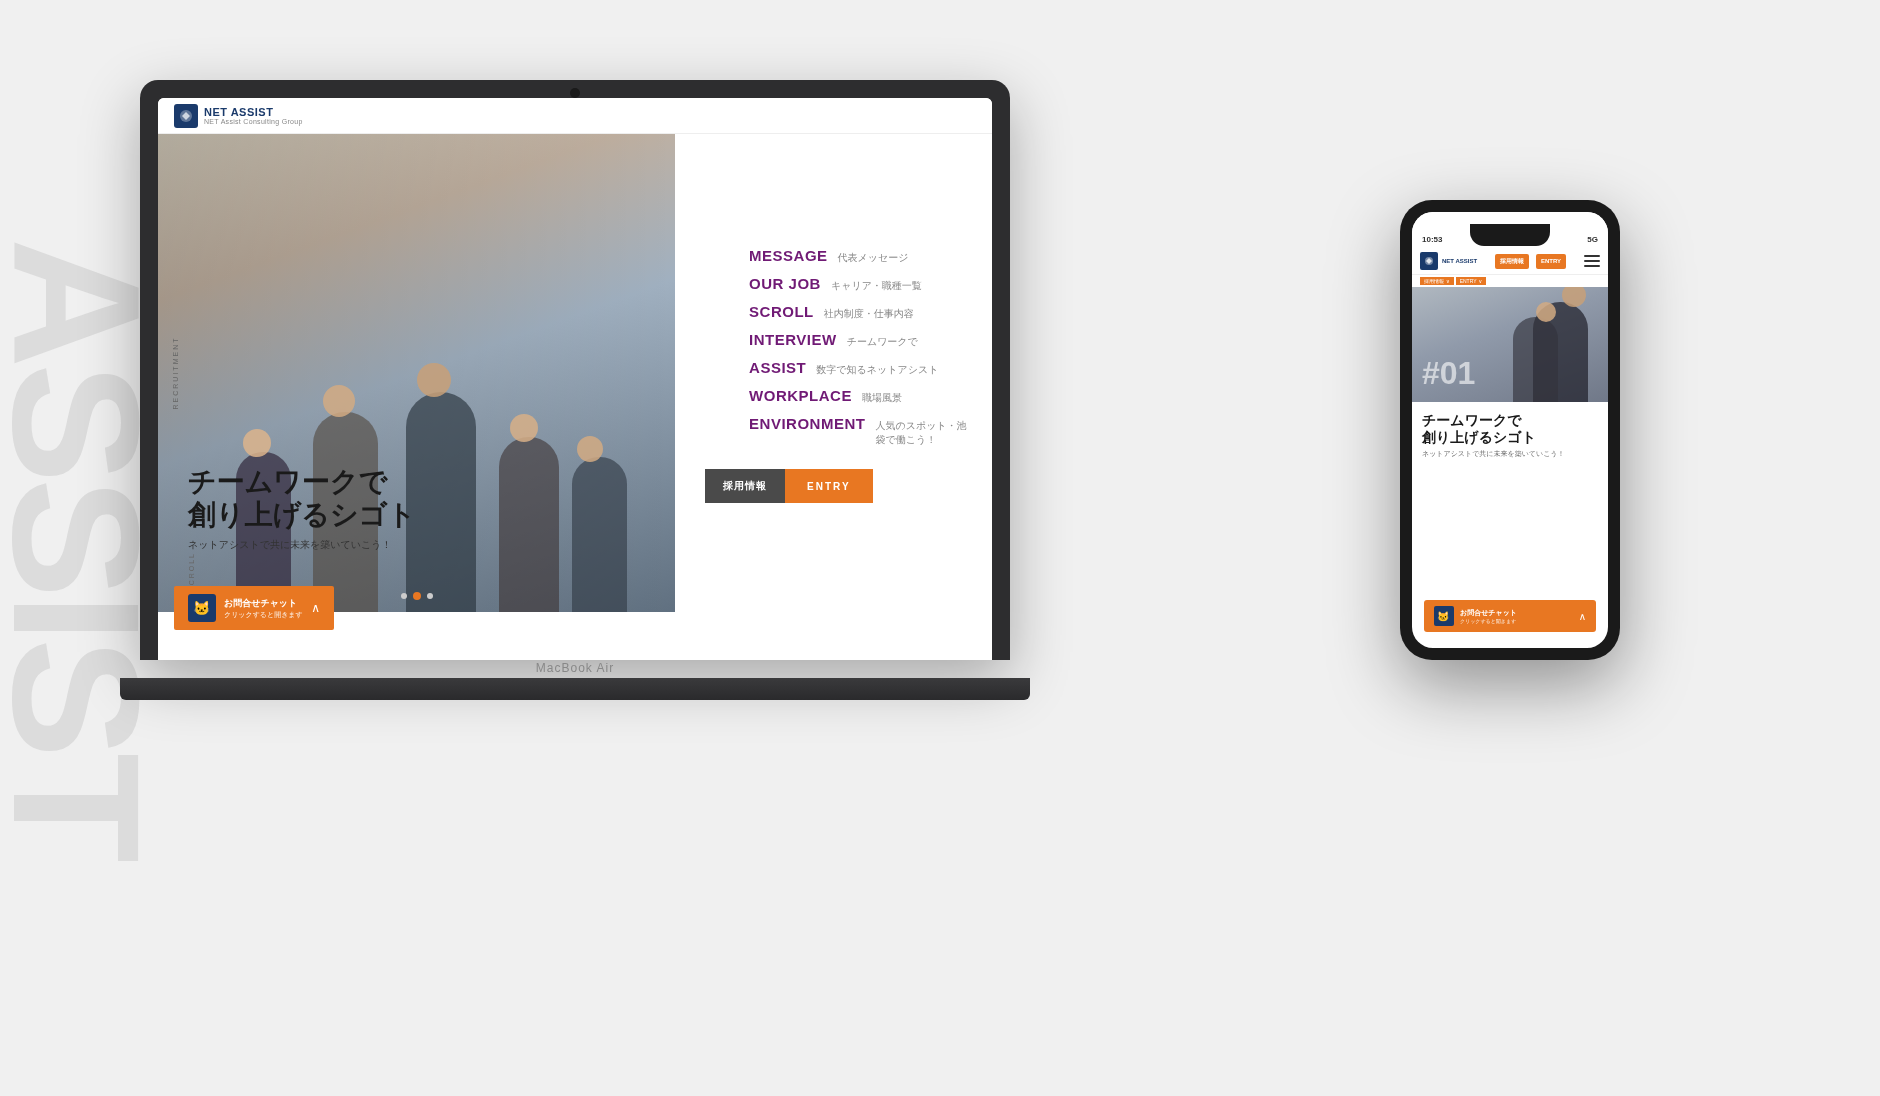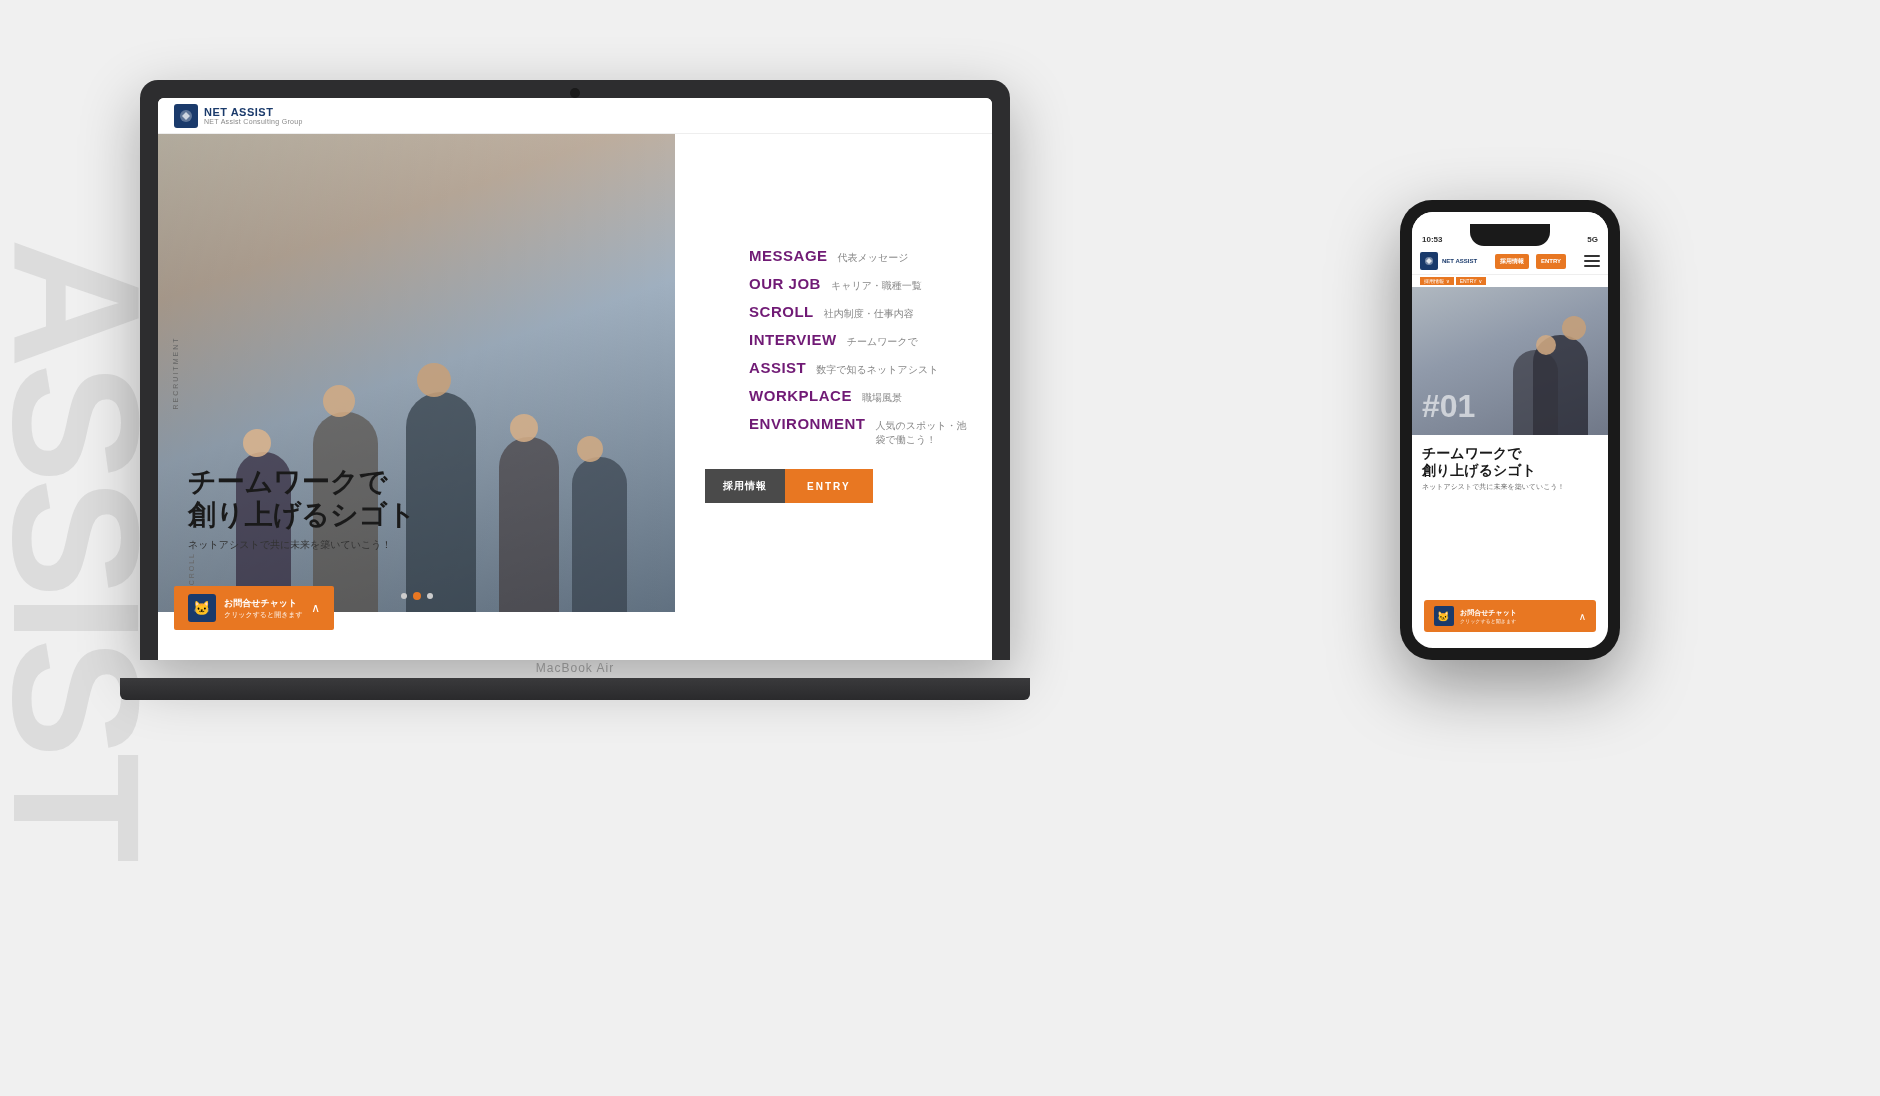--- a/index.html
+++ b/index.html
@@ -431,21 +431,21 @@
     }
 
     .hamburger-line {
       height: 2px;
       background: #333;
       border-radius: 1px;
     }
 
     .iphone-hero-image {
       width: 100%;
-      height: 148px;
+      height: 115px;
       background: linear-gradient(135deg, #607080, #8090a0, #b0a090);
       position: relative;
       overflow: hidden;
     }
 
     .iphone-hero-text {
       padding: 10px 10px 6px;
     }
 
     .iphone-number-badge {

